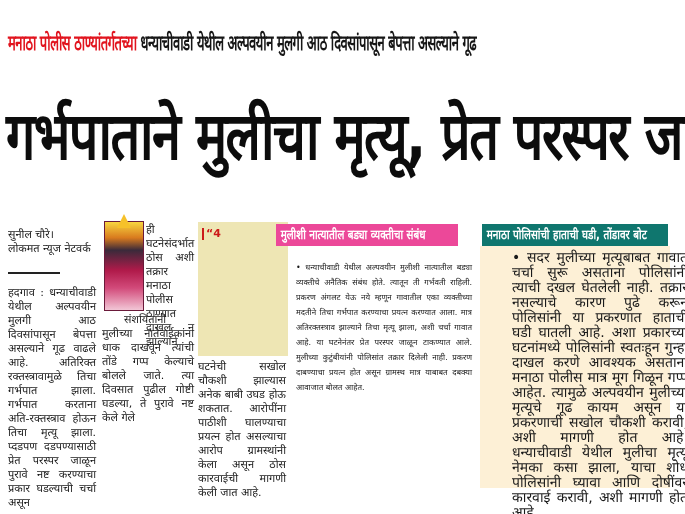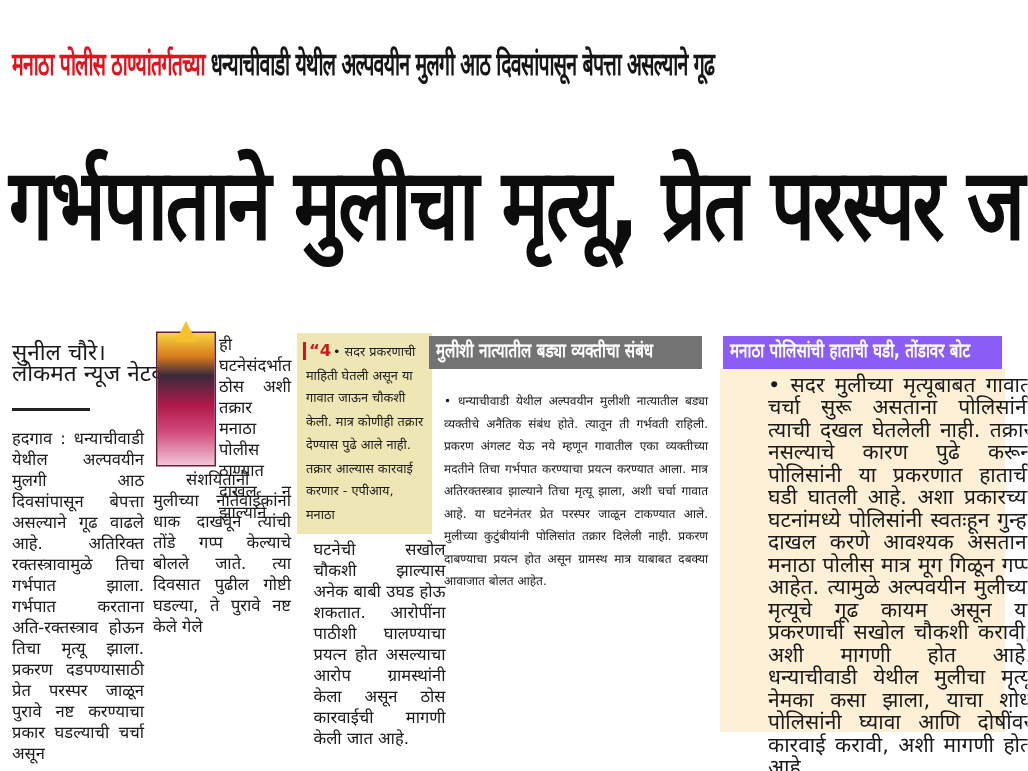--- a/index.html
+++ b/index.html
@@ -7,79 +7,78 @@
          font-family: "DejaVu Sans", sans-serif; color: #141414; }
   .kicker { position: absolute; left: 8px; top: 28px; width: 675px; height: 34px;
             font-size: 21px; font-weight: bold; white-space: nowrap; letter-spacing: -0.8px;
             transform-origin: left top; transform: scaleX(0.62); }
   .kicker .red { color: #e1141e; }
   .kicker .black { color: #161616; }
   .headline { position: absolute; left: 6px; top: 92px; width: 680px; height: 95px;
               font-size: 66px; font-weight: bold; white-space: nowrap; line-height: 90px;
               letter-spacing: -2px; transform-origin: left top; transform: scaleX(0.79); color: #0c0c0c; }
   .col { position: absolute; font-size: 11px; line-height: 14px; color: #1a1a1a; text-align: justify; }
-  .byline { position: absolute; left: 8px; top: 228px; font-size: 15px; line-height: 14px; color: #1a1a1a; }
+  .byline { position: absolute; left: 8px; top: 228px; font-size: 11px; line-height: 14px; color: #1a1a1a; }
   .byline-rule { position: absolute; left: 8px; top: 272px; width: 52px; height: 2px; background: #222; }
   .photo { position: absolute; left: 104px; top: 221px; width: 38px; height: 88px;
            background: linear-gradient(180deg, #f8d640 0%, #d87a1e 18%, #3a2a3a 32%, #b01a4a 55%, #d24a7a 75%, #f2c6d6 100%);
            border: 1px solid #6a1a3a; }
   .photo .flame { position: absolute; left: 12px; top: -8px; width: 0; height: 0;
                   border-left: 7px solid transparent; border-right: 7px solid transparent;
                   border-bottom: 14px solid #f6c12a; }
   .quote-box { position: absolute; left: 198px; top: 222px; width: 90px; height: 134px; background: #eee6b4; }
   .quote-box .qicon { position: absolute; left: 4px; top: 6px; width: 14px; height: 12px;
                       color: #cc1a1a; font-size: 11px; font-weight: bold; line-height: 12px;
                       border-left: 2px solid #cc1a1a; padding-left: 2px; }
   .quote-box .qtext { position: absolute; left: 6px; top: 6px; width: 80px; font-size: 8.5px; line-height: 15.5px;
                       text-indent: 18px; color: #1c1c1c; }
   .box-head { position: absolute; height: 22px; color: #fff; font-size: 13px; font-weight: bold;
               line-height: 22px; white-space: nowrap; overflow: hidden; }
   .box-head span { display: inline-block; transform-origin: left center; transform: scaleX(0.78); padding-left: 6px; }
-  .red-head { left: 286px; top: 224px; width: 182px; background: #737373; }
-  .blue-head { left: 482px; top: 224px; width: 186px; background: #8b5cf6; }
+  .red-head { left: 276px; top: 224px; width: 182px; background: #ec4899; }
+  .blue-head { left: 482px; top: 224px; width: 186px; background: #0f766e; }
   .beige-bg { position: absolute; left: 480px; top: 246px; width: 190px; height: 242px; background: #fdf0d6; }
   .red-body { left: 296px; top: 260px; width: 176px; font-size: 8px; line-height: 15px; }
   .blue-body { left: 512px; top: 250px; width: 176px; font-size: 14px; line-height: 15px; }
   .col1 { left: 8px; top: 286px; width: 88px; }
   .col2a { left: 146px; top: 223px; width: 48px; }
   .col2b { left: 102px; top: 313px; width: 92px; }
-  .col3b { left: 198px; top: 360px; width: 88px; margin-left: 11px; }
+  .col3b { left: 198px; top: 360px; width: 88px; }
   .indent { text-indent: 22px; }
 </style>
 </head>
 <body>
 
 <div class="kicker">
   <span class="red">मनाठा पोलीस ठाण्यांतर्गतच्या</span>
   <span class="black">धन्याचीवाडी येथील अल्पवयीन मुलगी आठ दिवसांपासून बेपत्ता असल्याने गूढ</span>
 </div>
 
 <div class="headline">गर्भपाताने मुलीचा मृत्यू, प्रेत परस्पर जाळले?</div>
 
 <div class="byline">
   <div>सुनील चौरे।</div>
   <div>लोकमत न्यूज नेटवर्क</div>
 </div>
 <div class="byline-rule"></div>
 
-<div class="col col1">हदगाव : धन्याचीवाडी येथील अल्पवयीन मुलगी आठ दिवसांपासून बेपत्ता असल्याने गूढ वाढले आहे. अतिरिक्त रक्तस्त्रावामुळे तिचा गर्भपात झाला. गर्भपात करताना अति-रक्तस्त्राव होऊन तिचा मृत्यू झाला. प्रकरण दडपण्यासाठी प्रेत परस्पर जाळून पुरावे नष्ट करण्याचा प्रकार घडल्याची चर्चा असून</div>
+<div class="col col1">हदगाव : धन्याचीवाडी येथील अल्पवयीन मुलगी आठ दिवसांपासून बेपत्ता असल्याने गूढ वाढले आहे. अतिरिक्त रक्तस्त्रावामुळे तिचा गर्भपात झाला. गर्भपात करताना अति-रक्तस्त्राव होऊन तिचा मृत्यू झाला. प्दडपण दडपण्यासाठी प्रेत परस्पर जाळून पुरावे नष्ट करण्याचा प्रकार घडल्याची चर्चा असून</div>
 
 <div class="photo">
   <div class="flame"></div>
 </div>
 
 <div class="col col2a">ही घटनेसंदर्भात ठोस अशी तक्रार मनाठा पोलीस ठाण्यात दाखल न झाल्याने</div>
 
 <div class="col col2b">
   <div class="indent">संशयितांनी मुलीच्या नातेवाईकांना धाक दाखवून त्यांची तोंडे गप्प केल्याचे बोलले जाते. त्या दिवसात पुढील गोष्टी घडल्या, ते पुरावे नष्ट केले गेले</div>
 </div>
 
 <div class="quote-box">
   <div class="qicon">“4</div>
-  <div class="qtext">• सदर प्रकरणाची माहिती घेतली असून या गावात जाऊन चौकशी केली. मात्र कोणीही तक्रार देण्यास पुढे आले नाही. तक्रार आल्यास कारवाई करणार - एपीआय, मनाठा</div>
 </div>
 
 <div class="col col3b">घटनेची सखोल चौकशी झाल्यास अनेक बाबी उघड होऊ शकतात. आरोपींना पाठीशी घालण्याचा प्रयत्न होत असल्याचा आरोप ग्रामस्थांनी केला असून ठोस कारवाईची मागणी केली जात आहे.</div>
 
 <div class="box-head red-head">
   <span>मुलीशी नात्यातील बड्या व्यक्तीचा संबंध</span>
 </div>
 <div class="col red-body">• धन्याचीवाडी येथील अल्पवयीन मुलीशी नात्यातील बड्या व्यक्तीचे अनैतिक संबंध होते. त्यातून ती गर्भवती राहिली. प्रकरण अंगलट येऊ नये म्हणून गावातील एका व्यक्तीच्या मदतीने तिचा गर्भपात करण्याचा प्रयत्न करण्यात आला. मात्र अतिरक्तस्त्राव झाल्याने तिचा मृत्यू झाला, अशी चर्चा गावात आहे. या घटनेनंतर प्रेत परस्पर जाळून टाकण्यात आले. मुलीच्या कुटुंबीयांनी पोलिसांत तक्रार दिलेली नाही. प्रकरण दाबण्याचा प्रयत्न होत असून ग्रामस्थ मात्र याबाबत दबक्या आवाजात बोलत आहेत.</div>
 
 <div class="beige-bg"></div>

